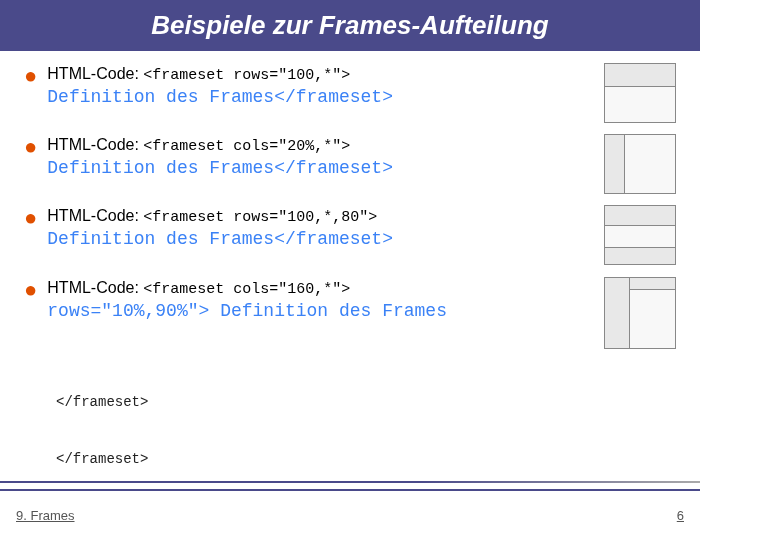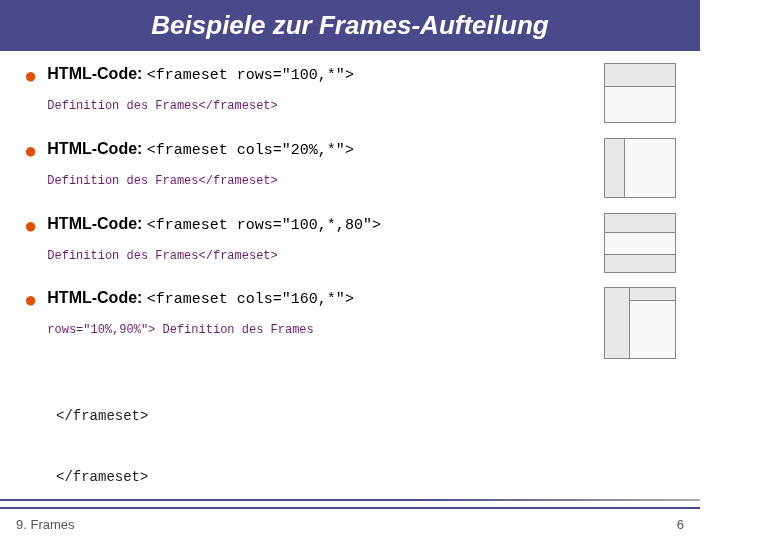--- a/index.html
+++ b/index.html
@@ -60,34 +60,34 @@
     .bullet-text {
       flex: 1;
     }
 
     .bullet-text .line1 {
       font-size: 16px;
       line-height: 1.4;
     }
 
     .bullet-text .line1 strong {
-      font-weight: bold;
+      font-weight: normal;
     }
 
     .bullet-text .line1 code {
       font-family: 'Courier New', Courier, monospace;
       font-size: 15px;
       font-weight: normal;
     }
 
     .bullet-text .line2 {
       font-family: 'Courier New', Courier, monospace;
-      font-size: 12px;
-      color: #701a75;
-      margin-top: 13px;
+      font-size: 18px;
+      color: #3b82f6;
+      margin-top: 1px;
     }
 
     .frame-preview {
       flex-shrink: 0;
       margin-left: 8px;
     }
 
     .bullet-row {
       display: flex;
       align-items: flex-start;
@@ -186,23 +186,24 @@
       padding-left: 32px;
       margin-bottom: 6px;
       margin-top: 34px;
     }
 
     .bottom-bar {
       display: flex;
       justify-content: space-between;
       align-items: center;
       border-top: 2px solid #4a4a8a;
-      padding: 8px 16px;
+      padding: 17px 16px;
       font-size: 13px;
       color: #555;
+      text-decoration: underline;
     }
 
     .separator-line {
       height: 2px;
       background: linear-gradient(to right, #4a4a8a 60%, #aaa 100%);
       margin: 0 0 6px 0;
     }
   </style>
 </head>
 <body>

